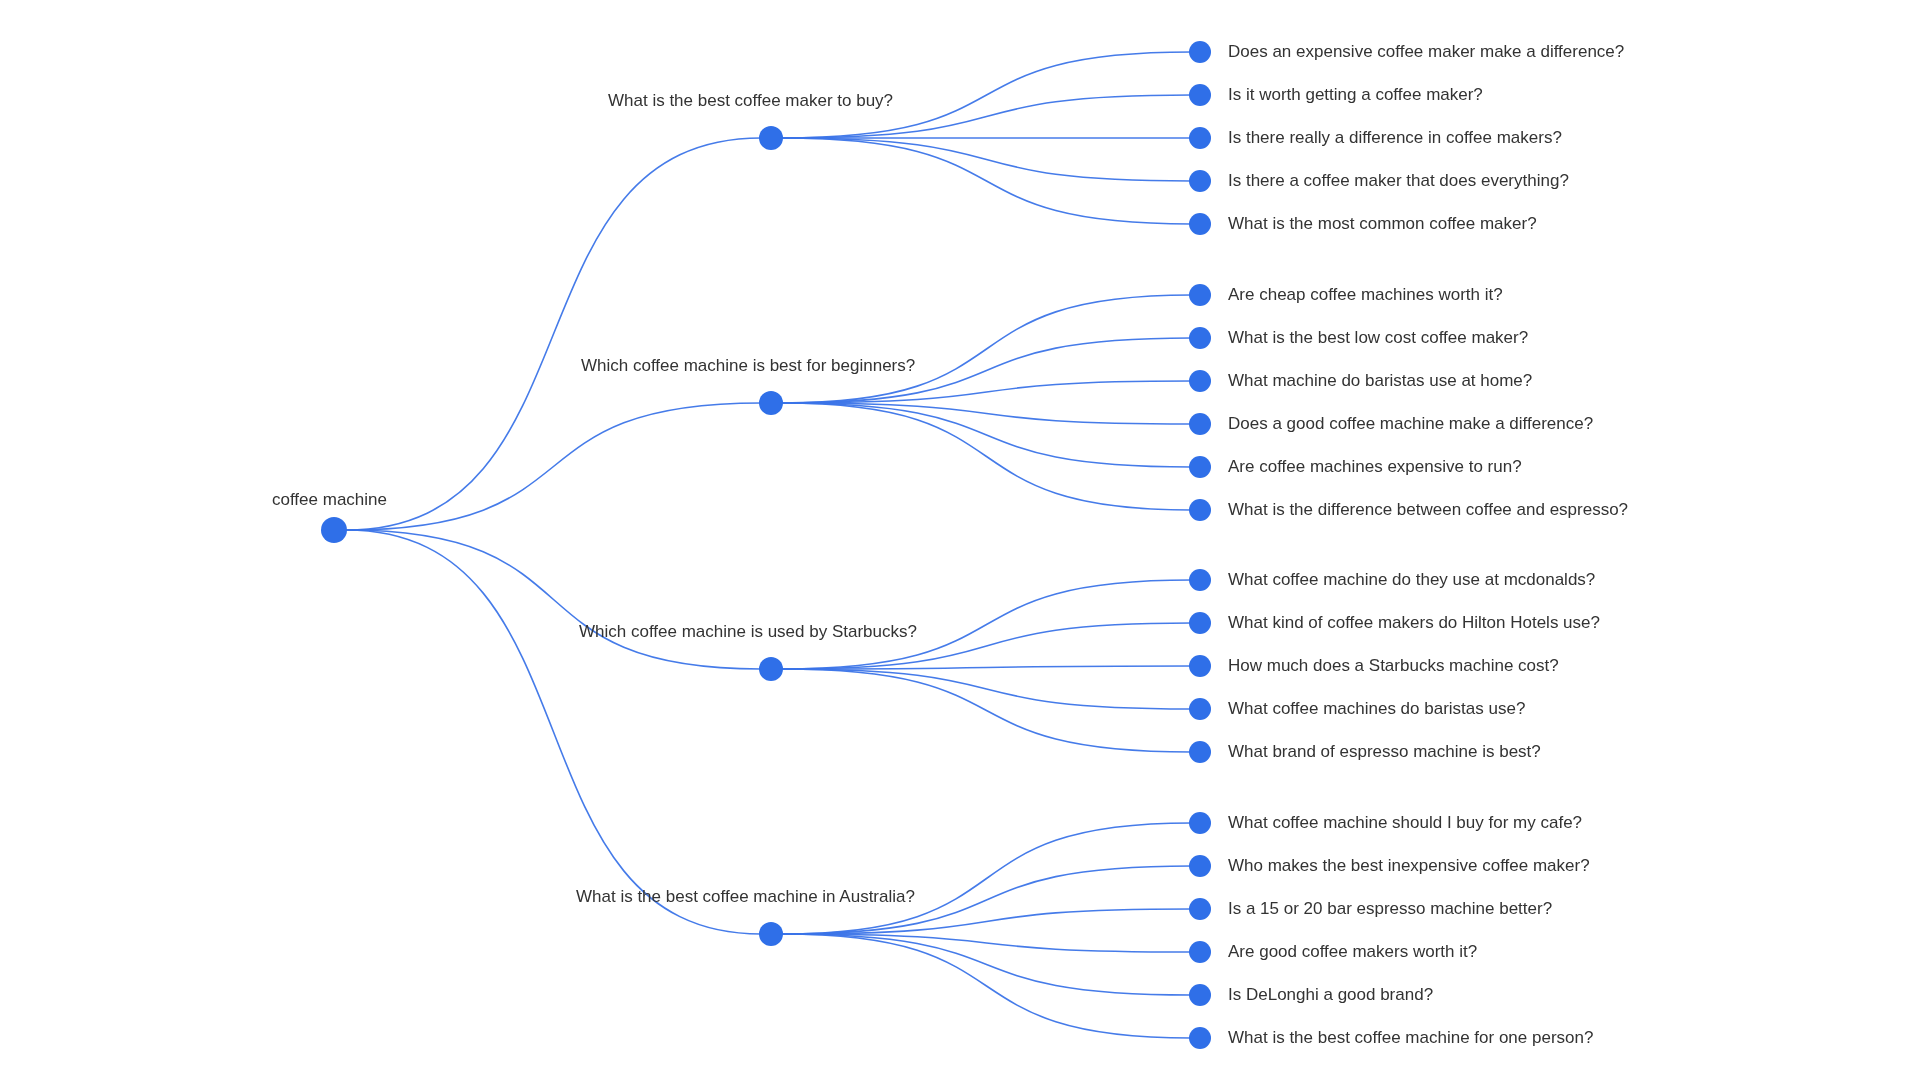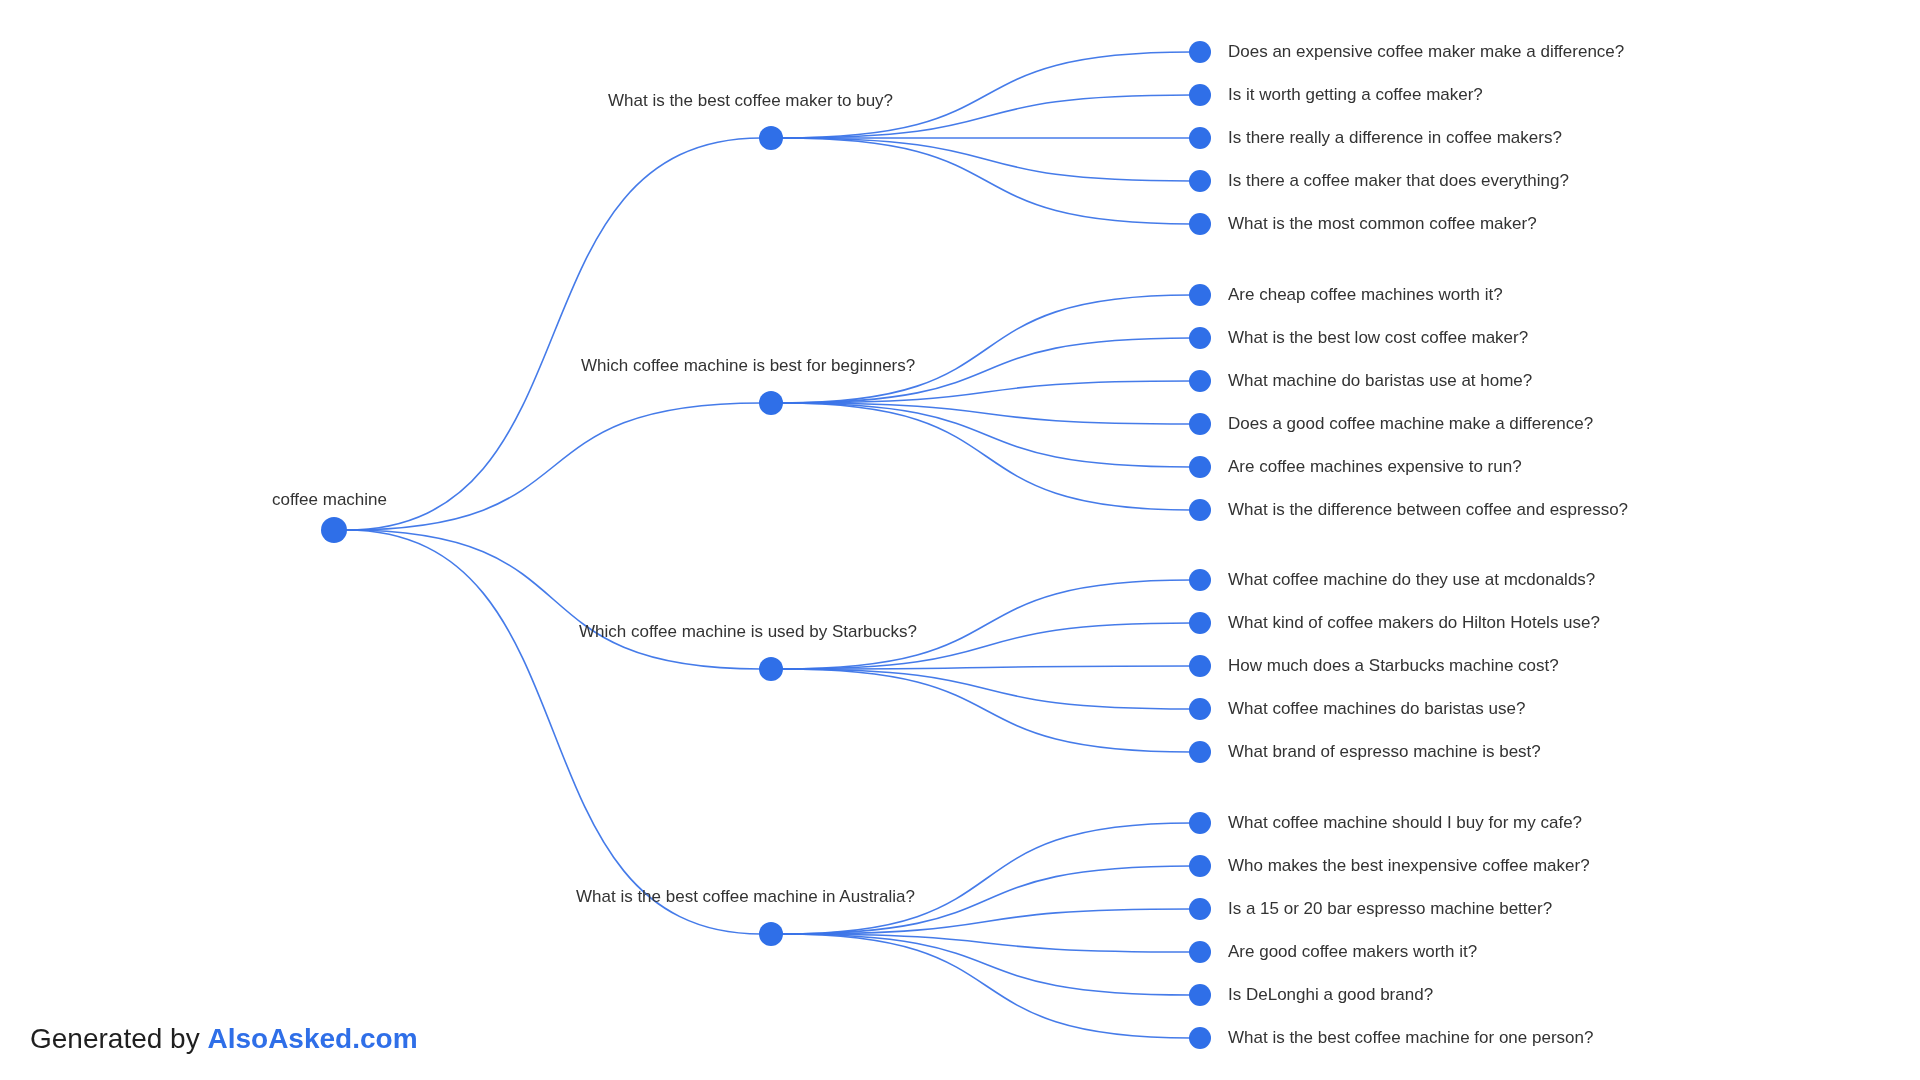--- a/index.html
+++ b/index.html
@@ -157,16 +157,13 @@
         <text x="1228" y="824" class="leaf-label" fill="#333333">What coffee machine should I buy for my cafe?</text>
         <text x="1228" y="867" class="leaf-label" fill="#333333">Who makes the best inexpensive coffee maker?</text>
         <text x="1228" y="910" class="leaf-label" fill="#333333">Is a 15 or 20 bar espresso machine better?</text>
         <text x="1228" y="953" class="leaf-label" fill="#333333">Are good coffee makers worth it?</text>
         <text x="1228" y="996" class="leaf-label" fill="#333333">Is DeLonghi a good brand?</text>
         <text x="1228" y="1039" class="leaf-label" fill="#333333">What is the best coffee machine for one person?</text>
         <text x="272" y="505" class="node-label" fill="#333333">coffee machine</text>
       </g>
   </svg>
 
-  <div class="footer">
-    <span class="gen">Generated by </span><span class="brand">AlsoAsked.com</span>
-  </div>
 </div>
 
 </body></html>

